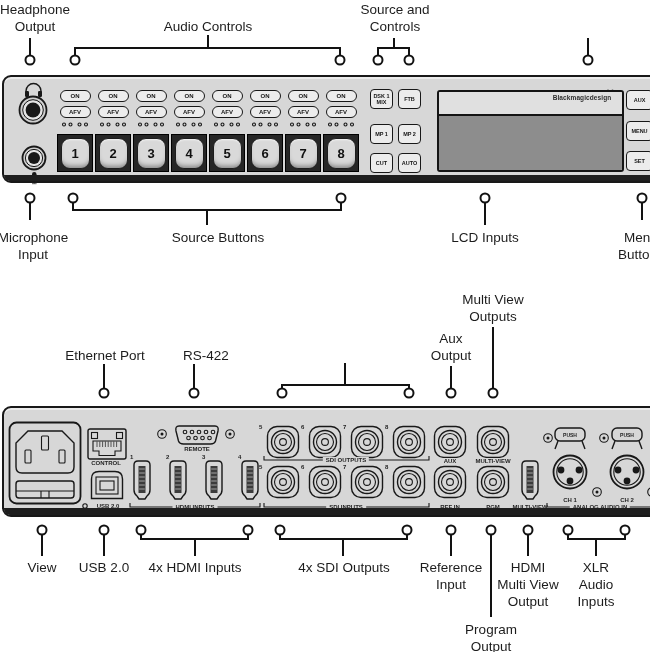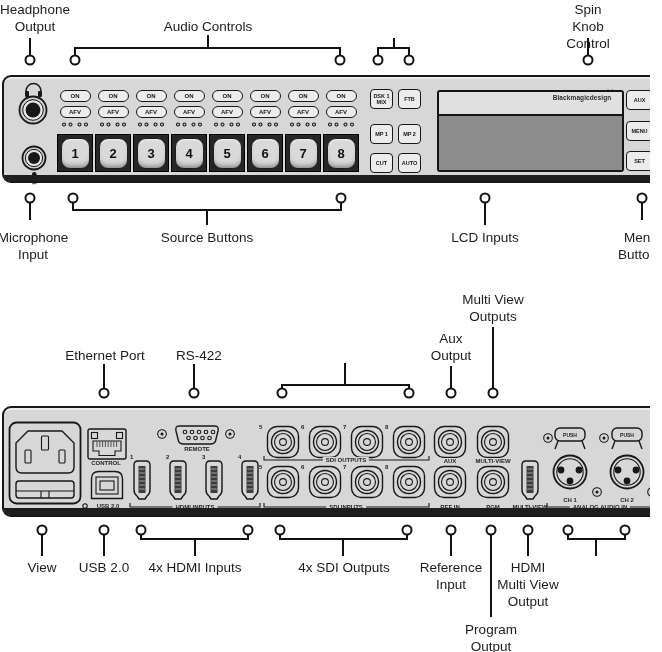--- a/index.html
+++ b/index.html
@@ -87,48 +87,50 @@
     <circle cx="528" cy="530" r="4.5"></circle>
       <line x1="528" y1="535" x2="528" y2="556"></line>
     <circle cx="568" cy="530" r="4.5"></circle>
       <circle cx="625" cy="530" r="4.5"></circle>
       <path d="M568,535 V539 H625 V535 M596,539 V556"></path>
   </svg>
 
   <div class="lbl" style="left:35px;top:1px">Headphone
 Output</div>
   <div class="lbl" style="left:208px;top:18px">Audio Controls</div>
-  <div class="lbl" style="left:588px;top:1px">Spin Knob
-Control</div>
+  <div class="lbl" style="left:395px;top:1px">Source and
+Controls</div>
 
   <div class="lbl" style="left:33px;top:229px">Microphone
 Input</div>
-  <div class="lbl" style="left:207px;top:229px">Source Buttons</div>
+  <div class="lbl" style="left:218px;top:229px">Source Buttons</div>
   <div class="lbl" style="left:485px;top:229px">LCD Inputs</div>
   <div class="lbl" style="left:641px;top:229px">Menu
 Buttons</div>
 
   <div class="lbl" style="left:105px;top:347px">Ethernet Port</div>
-  <div class="lbl" style="left:199px;top:347px">RS-422</div>
+  <div class="lbl" style="left:206px;top:347px">RS-422</div>
   <div class="lbl" style="left:451px;top:330px">Aux
 Output</div>
   <div class="lbl" style="left:493px;top:291px">Multi View
 Outputs</div>
 
   <div class="lbl" style="left:42px;top:559px">View</div>
   <div class="lbl" style="left:104px;top:559px">USB 2.0</div>
   <div class="lbl" style="left:195px;top:559px">4x HDMI Inputs</div>
   <div class="lbl" style="left:344px;top:559px">4x SDI Outputs</div>
   <div class="lbl" style="left:451px;top:559px">Reference
 Input</div>
   <div class="lbl" style="left:491px;top:621px">Program
 Output</div>
   <div class="lbl" style="left:528px;top:559px">HDMI
 Multi View
 Output</div>
+  <div class="lbl" style="left:596px;top:559px">XLR Audio
+Inputs</div>
 
   <div class="panel" style="top:75px;height:108px">
 
     <svg class="psvg" width="658" height="108" viewBox="0 0 658 108">
 
       <g>
         <path d="M22,18 v-4 a7.5,7.5 0 0 1 15,0 v4" class="s15"></path>
         <rect x="21" y="14" width="4" height="6" rx="1.2" class="fillc"></rect>
         <rect x="34" y="14" width="4" height="6" rx="1.2" class="fillc"></rect>
       </g>

